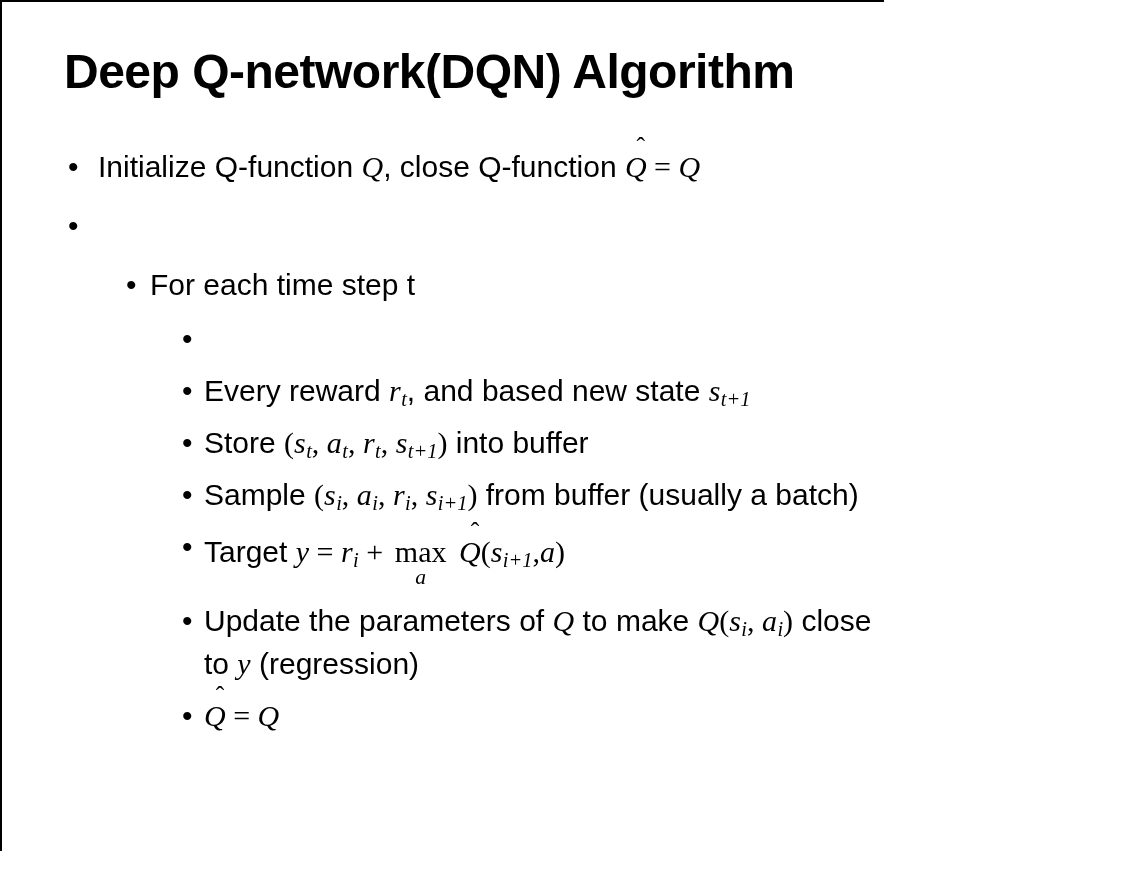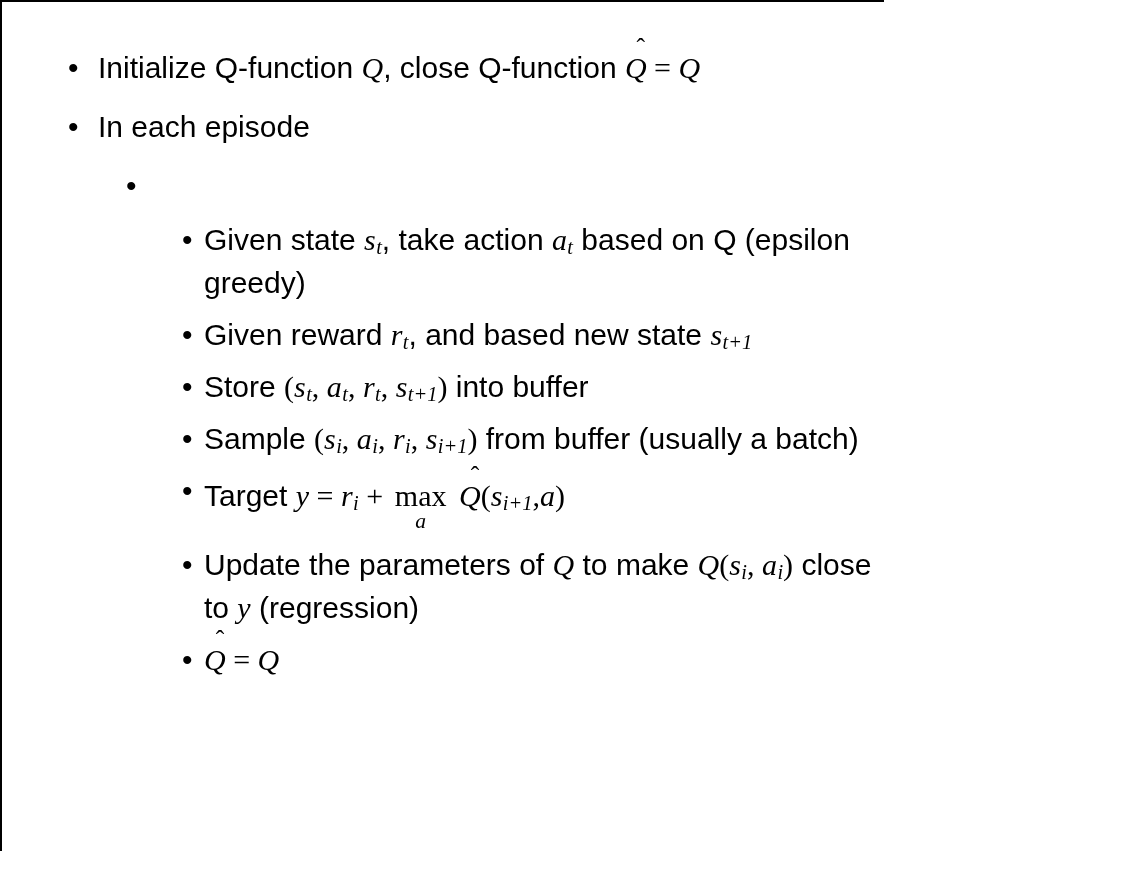--- a/index.html
+++ b/index.html
@@ -57,39 +57,39 @@
     font-size:0.72em; line-height:1;
   }
 </style>
 </head>
 <body>
 
 <div class="edge-left"></div>
 <div class="edge-top"></div>
 
 <div>
+  <h1 class="title">Deep Q-network(DQN) Algorithm</h1>
   <div class="bullets">
       <div class="para level1">
         <span class="marker">•</span>
         <span class="content"><span class="txt">Initialize Q-function </span><span class="mvar">Q</span><span class="txt">, close Q-function </span><span class="hat"><span class="hatmark">ˆ</span><span class="mvar">Q</span></span><span class="mop"> = </span><span class="mvar">Q</span></span>
       </div>
       <div class="para level1">
         <span class="marker">•</span>
-        <span class="content"><span class="txt">In each episode</span></span>
       </div>
       <div class="para level2">
+        <span class="marker">•</span>
+        <span class="content"><span class="txt">For each time step t</span></span>
+      </div>
+      <div class="para level3">
         <span class="marker">•</span>
       </div>
       <div class="para level3">
         <span class="marker">•</span>
-        <span class="content"><span class="txt">Given state </span><span class="mvar">s<span class="msub">t</span></span><span class="txt">, take action </span><span class="mvar">a<span class="msub">t</span></span><span class="txt"> based on Q (epsilon</span><br><span class="txt">greedy)</span></span>
-      </div>
-      <div class="para level3">
-        <span class="marker">•</span>
-        <span class="content"><span class="txt">Given reward </span><span class="mvar">r<span class="msub">t</span></span><span class="txt">, and based new state </span><span class="mvar">s<span class="msub">t+1</span></span></span>
+        <span class="content"><span class="txt">Every reward </span><span class="mvar">r<span class="msub">t</span></span><span class="txt">, and based new state </span><span class="mvar">s<span class="msub">t+1</span></span></span>
       </div>
       <div class="para level3">
         <span class="marker">•</span>
         <span class="content"><span class="txt">Store </span><span class="mop">(</span><span class="mvar">s<span class="msub">t</span></span><span class="mop">, </span><span class="mvar">a<span class="msub">t</span></span><span class="mop">, </span><span class="mvar">r<span class="msub">t</span></span><span class="mop">, </span><span class="mvar">s<span class="msub">t+1</span></span><span class="mop">)</span><span class="txt"> into buffer</span></span>
       </div>
       <div class="para level3">
         <span class="marker">•</span>
         <span class="content"><span class="txt">Sample </span><span class="mop">(</span><span class="mvar">s<span class="msub">i</span></span><span class="mop">, </span><span class="mvar">a<span class="msub">i</span></span><span class="mop">, </span><span class="mvar">r<span class="msub">i</span></span><span class="mop">, </span><span class="mvar">s<span class="msub">i+1</span></span><span class="mop">)</span><span class="txt"> from buffer (usually a batch)</span></span>
       </div>
       <div class="para level3 extra">

